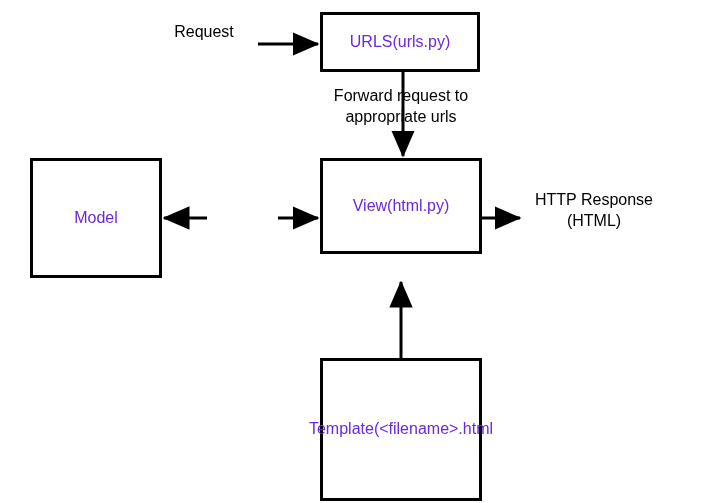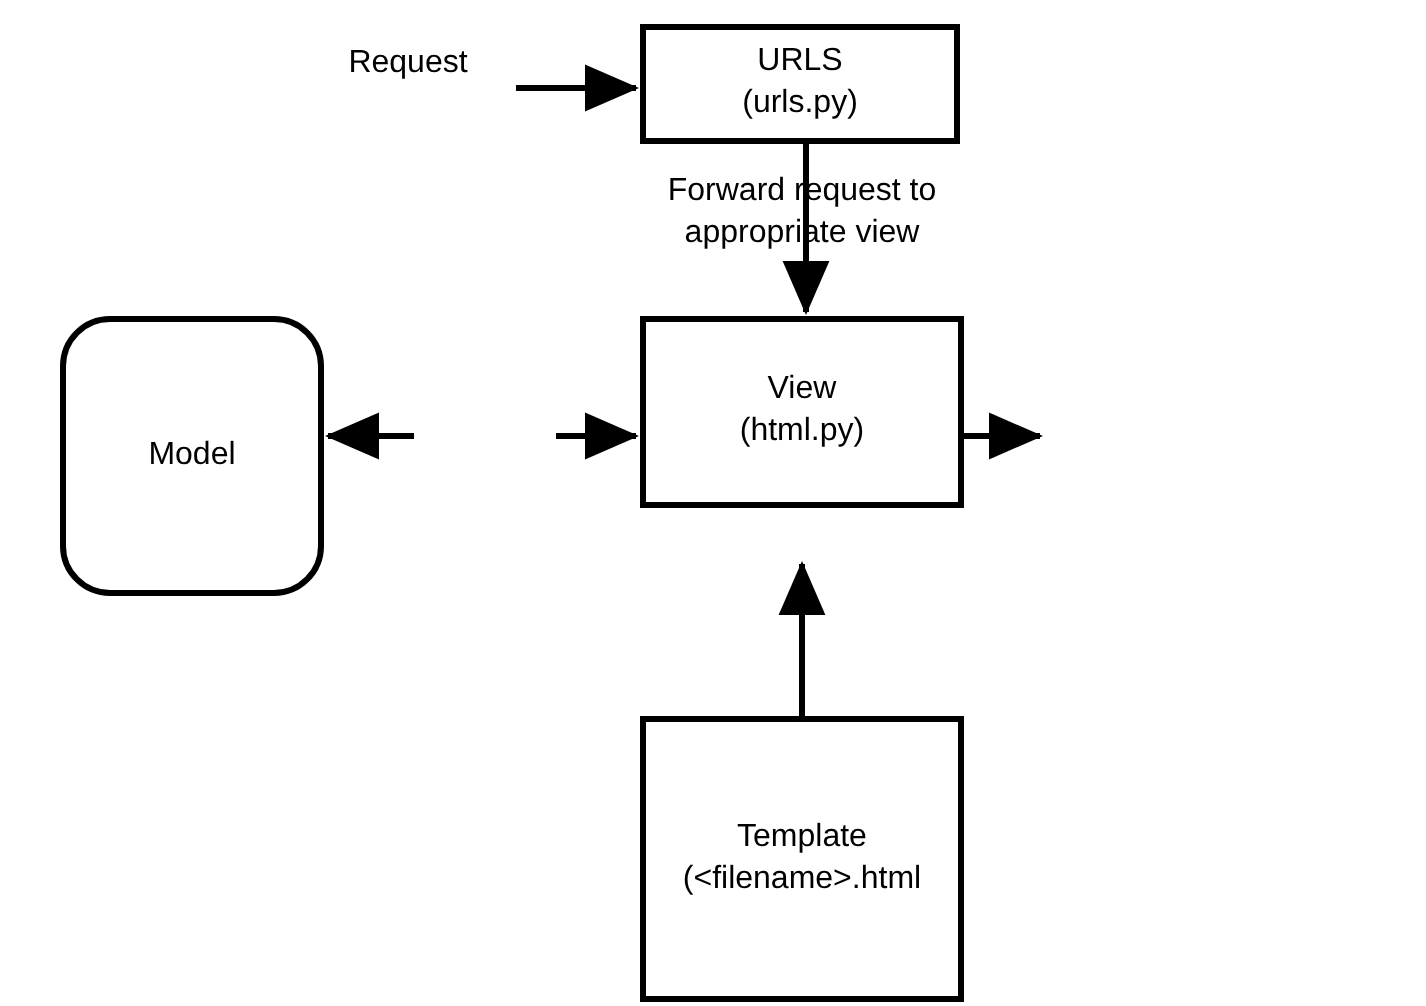--- a/index.html
+++ b/index.html
@@ -19,27 +19,27 @@
     width: 713px;
     height: 503px;
     background: #ffffff;
   }
   .node-box {
     position: absolute;
     box-sizing: border-box;
     border: 3px solid #000000;
     background: #ffffff;
     display: flex;
-    flex-direction: column;
+    flex-direction: row;
     align-items: center;
     justify-content: center;
     text-align: center;
     line-height: 1.30;
     font-size: 16px;
-    color: #000000;
+    color: #6d28d9;
     white-space: nowrap;
   }
   .node-box .line1,
   .node-box .line2 {
     display: block;
   }
   .free-label {
     position: absolute;
     text-align: center;
     font-size: 16px;
@@ -56,21 +56,21 @@
     left: 0;
     top: 0;
     width: 713px;
     height: 503px;
     overflow: visible;
     pointer-events: none;
   }
 
   
   #box-urls     { left: 320px; top: 12px;  width: 160px; height: 60px;  }
-  #box-model    { left: 30px;  top: 158px; width: 132px; height: 140px; border-radius: 25px; }
+  #box-model    { left: 30px;  top: 158px; width: 132px; height: 120px; }
   #box-view     { left: 320px; top: 158px; width: 162px; height: 96px; }
   #box-template { left: 320px; top: 358px; width: 162px; height: 143px; }
 
   
   #label-http-request  { left: 150px; top: 22px;  width: 108px; }
   #label-forward       { left: 312px; top: 86px;  width: 178px; }
   #label-readwrite     { left: 196px; top: 188px; width: 90px;  }
   #label-http-response { left: 506px; top: 190px; width: 176px; }
 </style>
 </head>
@@ -125,18 +125,22 @@
     <span class="line1">Template</span>
     <span class="line2">(&lt;filename&gt;.html</span>
   </div>
 
   <div class="free-label" id="label-http-request">
     <span class="line2">Request</span>
   </div>
 
   <div class="free-label" id="label-forward">
     <span class="line1">Forward request to</span>
-    <span class="line2">appropriate view</span>
+    <span class="line2">appropriate urls</span>
   </div>
 
 
+  <div class="free-label" id="label-http-response">
+    <span class="line1">HTTP Response</span>
+    <span class="line2">(HTML)</span>
+  </div>
 
 </div>
 
 </body></html>

